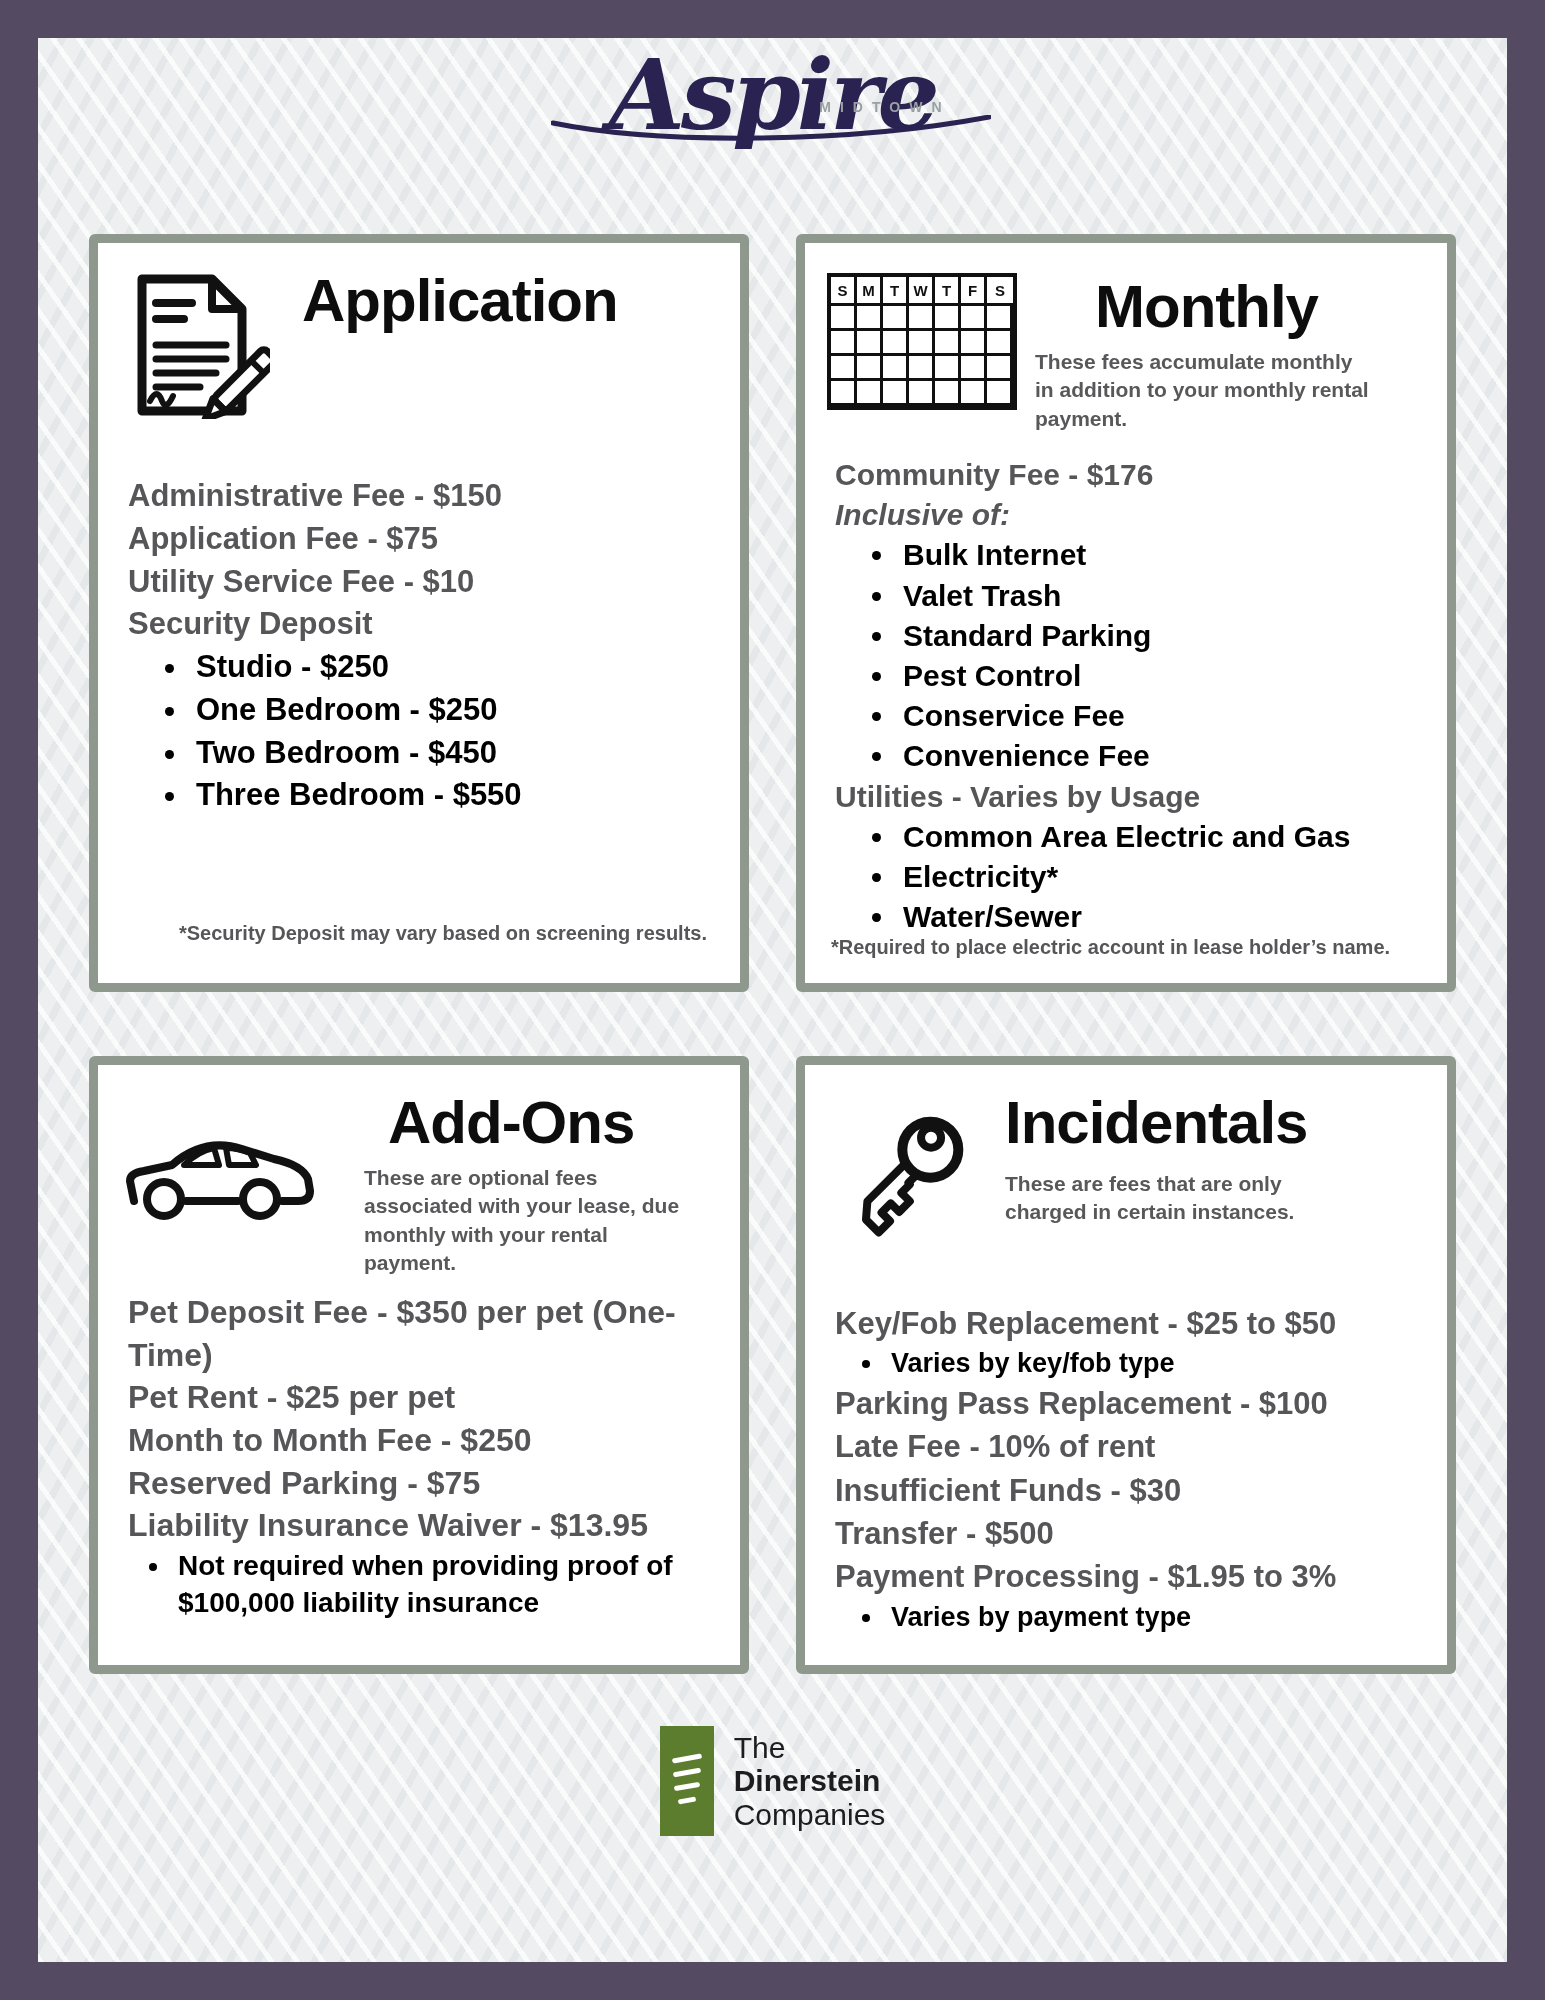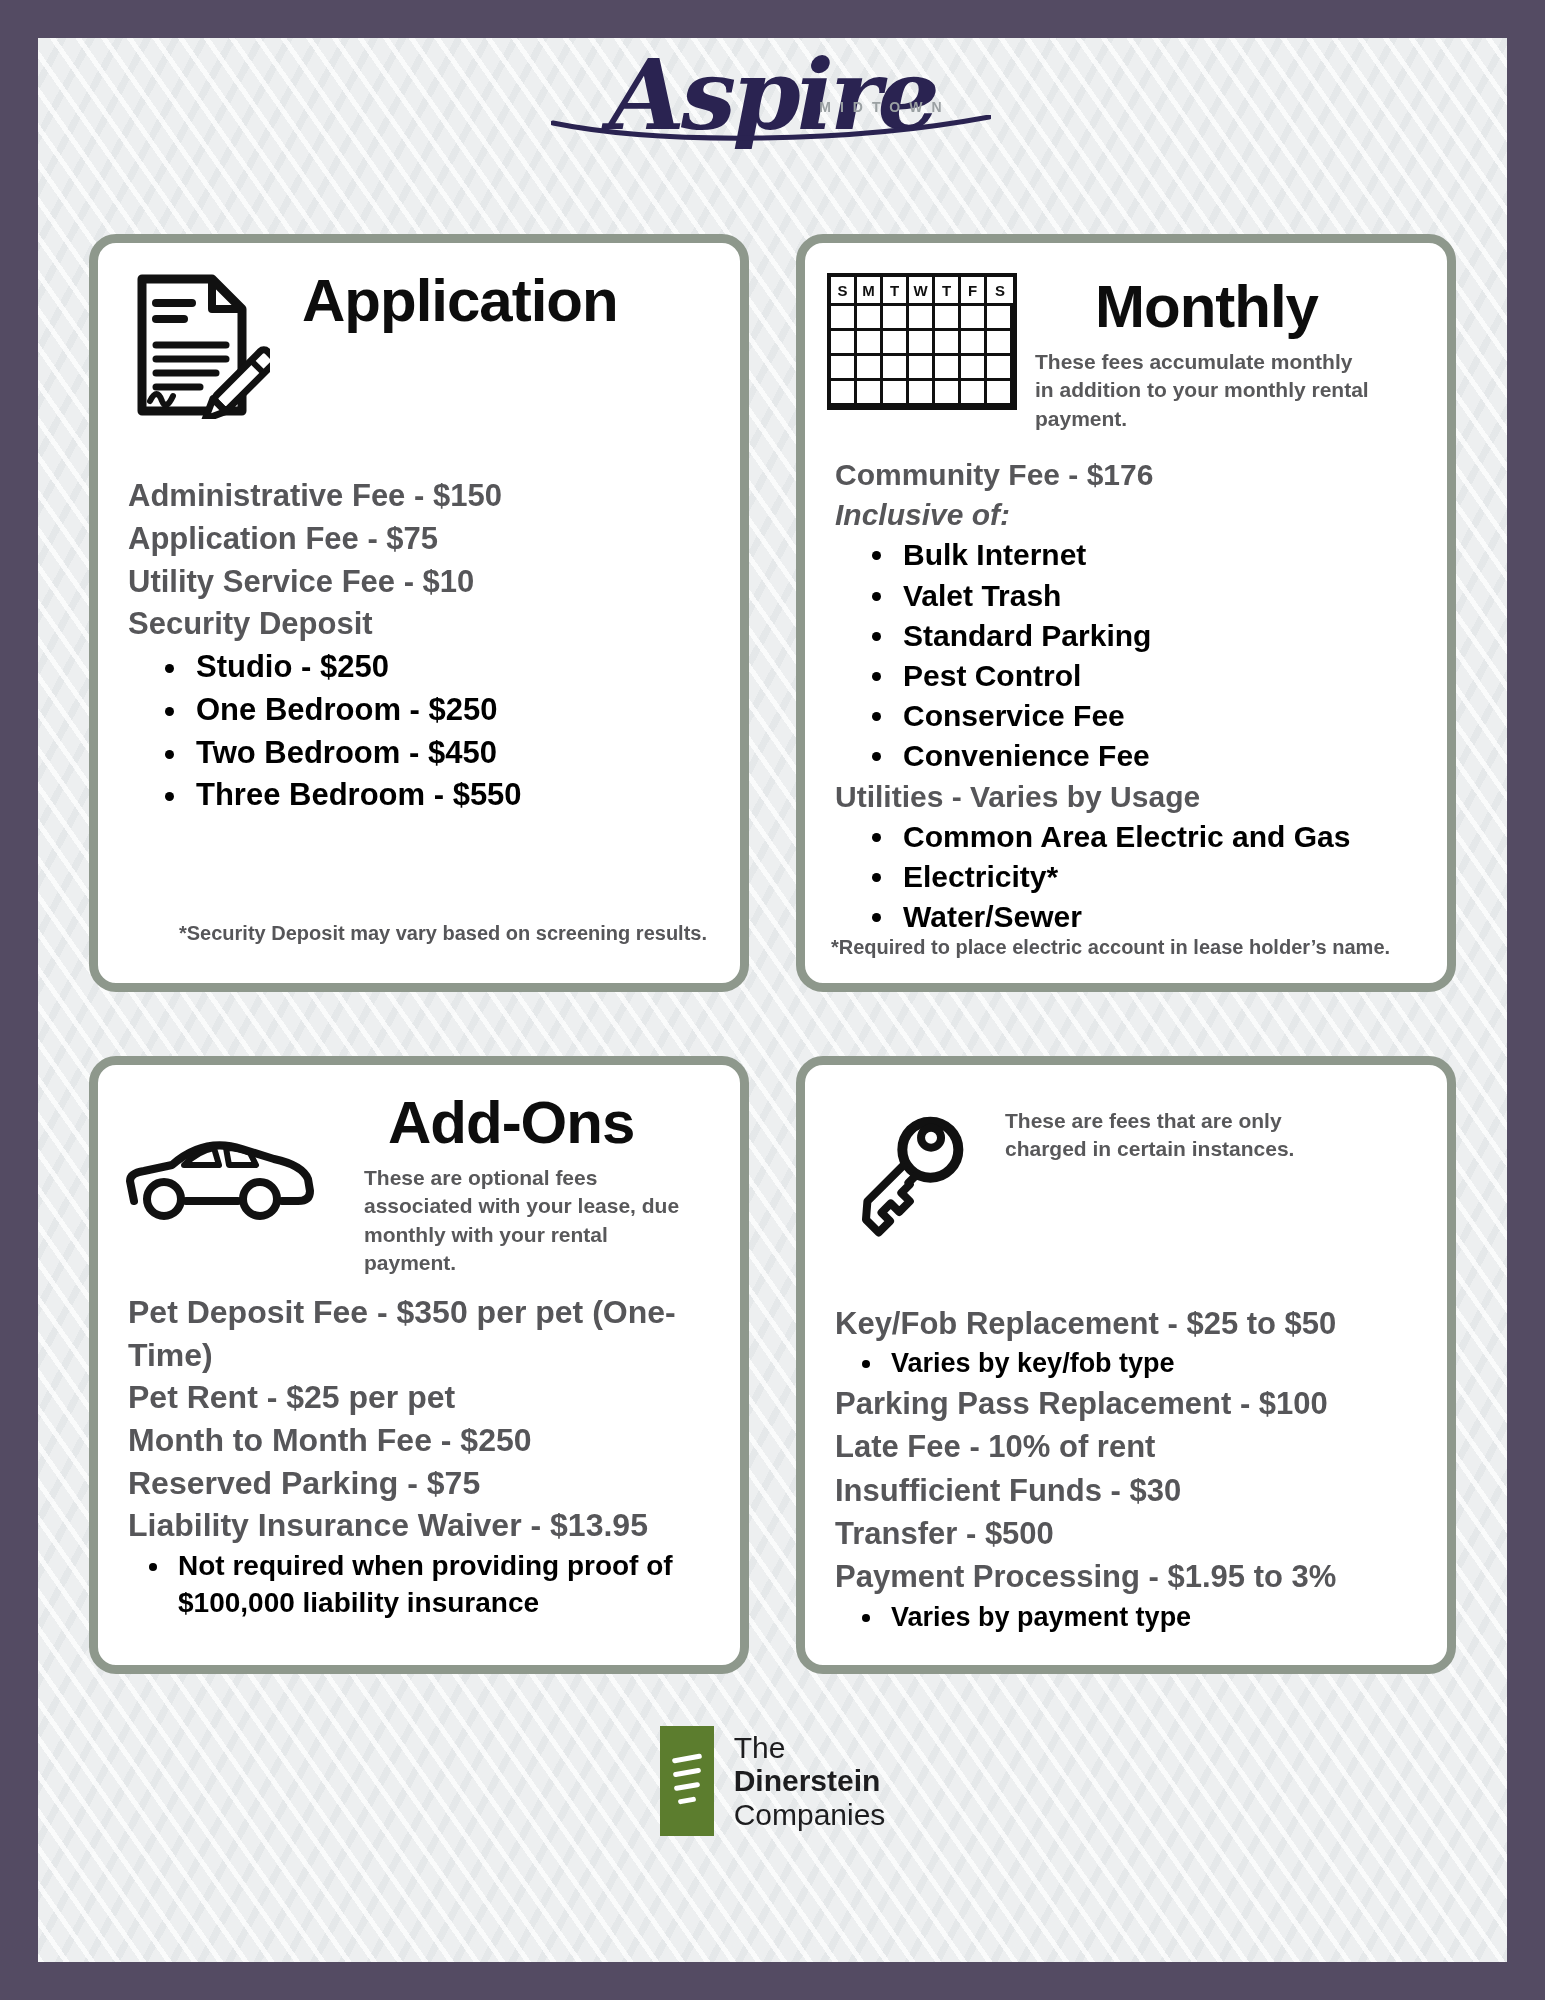--- a/index.html
+++ b/index.html
@@ -14,21 +14,21 @@
   }
   
   .logo-wrap{height:190px;position:relative;display:flex;flex-direction:column;align-items:center;justify-content:flex-start;padding-top:6px;}
   .logo-inner{position:relative;width:460px;text-align:center;}
   .logo-script{font-family:"DejaVu Serif",serif;font-style:italic;font-weight:700;font-size:98px;line-height:1.05;color:#2a2351;letter-spacing:-4px;}
   .logo-swash{position:absolute;left:8px;bottom:6px;}
   .logo-sub{position:absolute;right:52px;bottom:32px;font-size:14px;font-weight:700;letter-spacing:9px;color:#9aa0a2;}
   
   .grid{display:grid;grid-template-columns:660px 660px;column-gap:47px;row-gap:64px;justify-content:center;}
   .card{
-    box-sizing:border-box;background:#ffffff;border:9px solid #8e988c;border-radius:27px;
+    box-sizing:border-box;background:#ffffff;border:9px solid #8e988c;border-radius:6px;
     padding:26px 22px 28px 22px;position:relative;
   }
   .card-app,.card-monthly{height:758px;}
   .card-addons,.card-incid{height:618px;}
   .card-head{display:flex;align-items:flex-start;gap:18px;}
   .head-text{display:flex;flex-direction:column;}
   .card-title{margin:0;font-size:60px;font-weight:800;color:#0d0d0d;letter-spacing:-1px;line-height:1.05;}
   .card-sub{margin:10px 0 0 0;font-size:21px;font-weight:700;color:#58585a;line-height:1.35;}
   
   .fee{font-size:31px;font-weight:700;color:#565659;line-height:1.38;padding-left:8px;}
@@ -210,20 +210,21 @@
         <div class="icon-box">
           <svg width="160" height="165" viewBox="0 0 160 165">
             <g fill="none" stroke="#111" stroke-linejoin="round" transform="rotate(-45 80 82)">
               <circle cx="113" cy="82" r="28" stroke-width="10"></circle>
               <circle cx="122" cy="74" r="10" stroke-width="8"></circle>
               <path d="M85 74 H32 L18 86 V104 H34 V92 H47 V104 H62 V92 H74 V90 H85" stroke-width="8"></path>
             </g>
           </svg>
         </div>
         <div class="head-text">
+          <h2 class="card-title">Incidentals</h2>
           <p class="card-sub">These are fees that are only charged in certain instances.</p>
         </div>
       </div>
       <div class="content">
         <div class="fee">Key/Fob Replacement - $25 to $50</div>
         <ul class="bullets">
           <li>Varies by key/fob type</li>
         </ul>
         <div class="fee">Parking Pass Replacement - $100</div>
         <div class="fee">Late Fee - 10% of rent</div>

